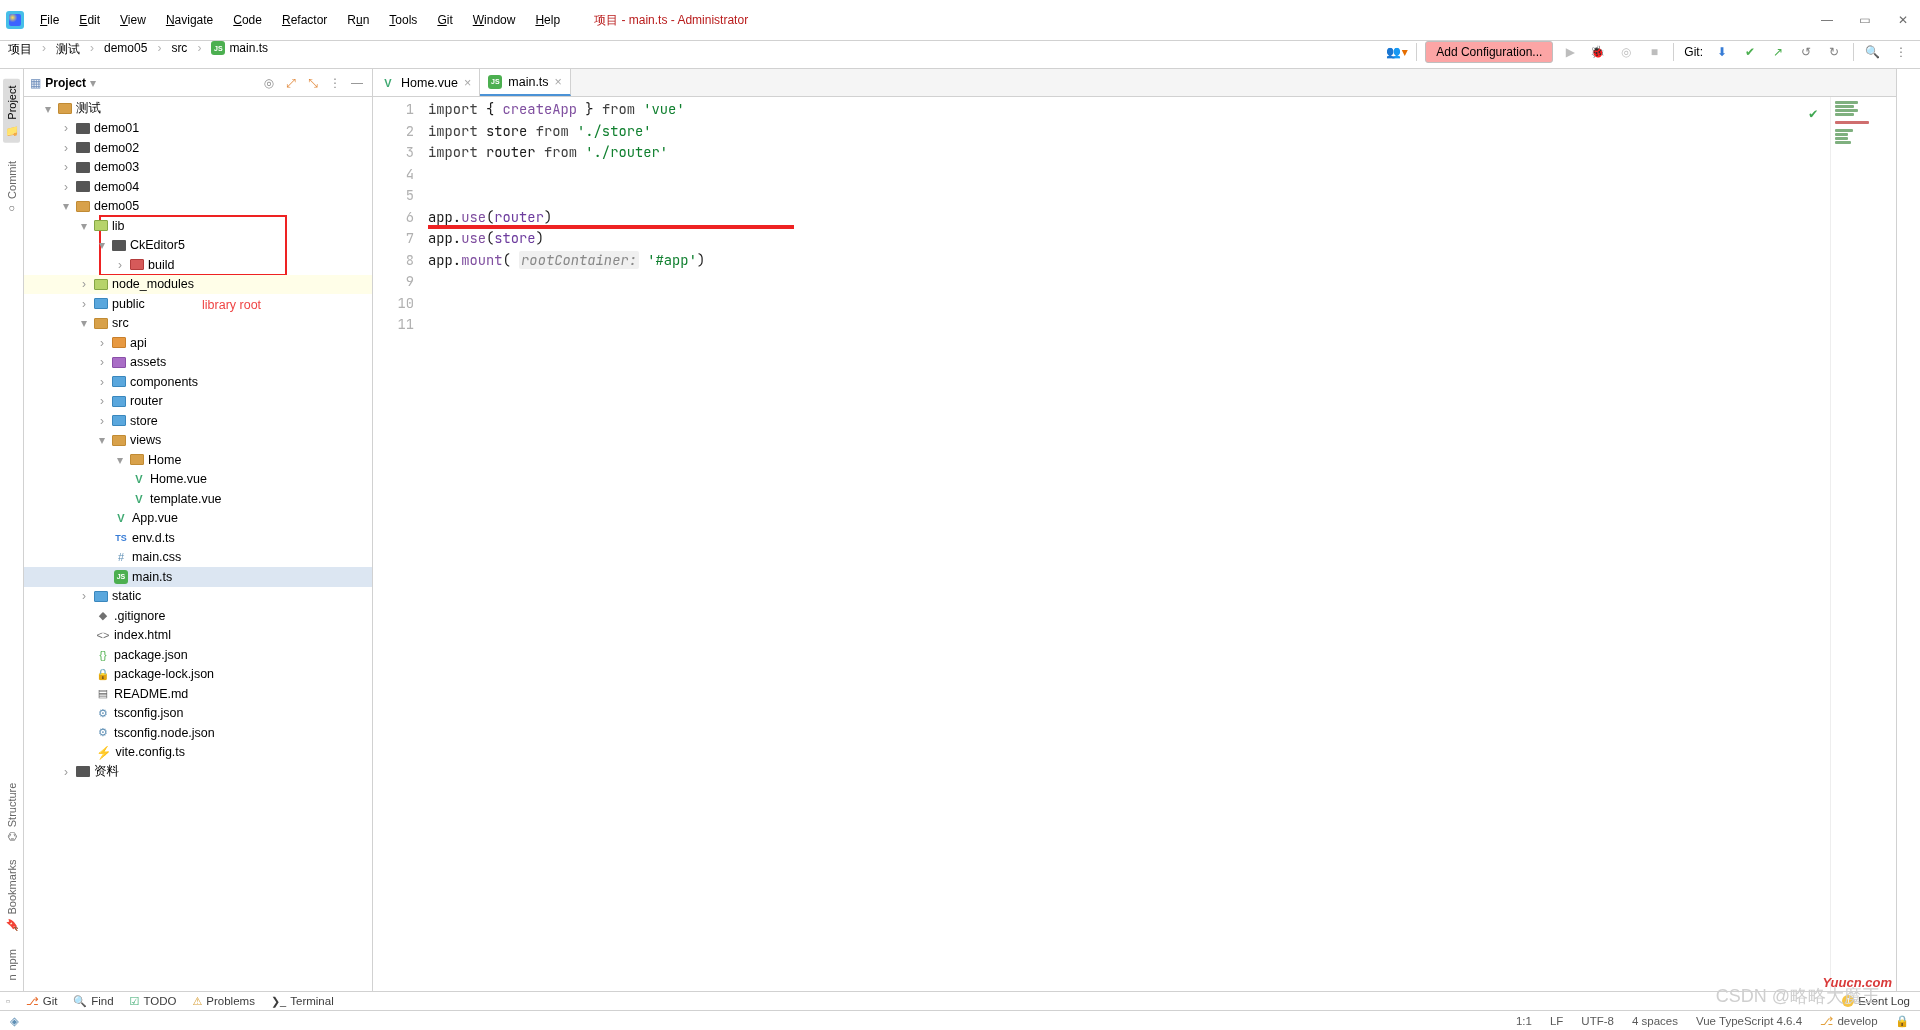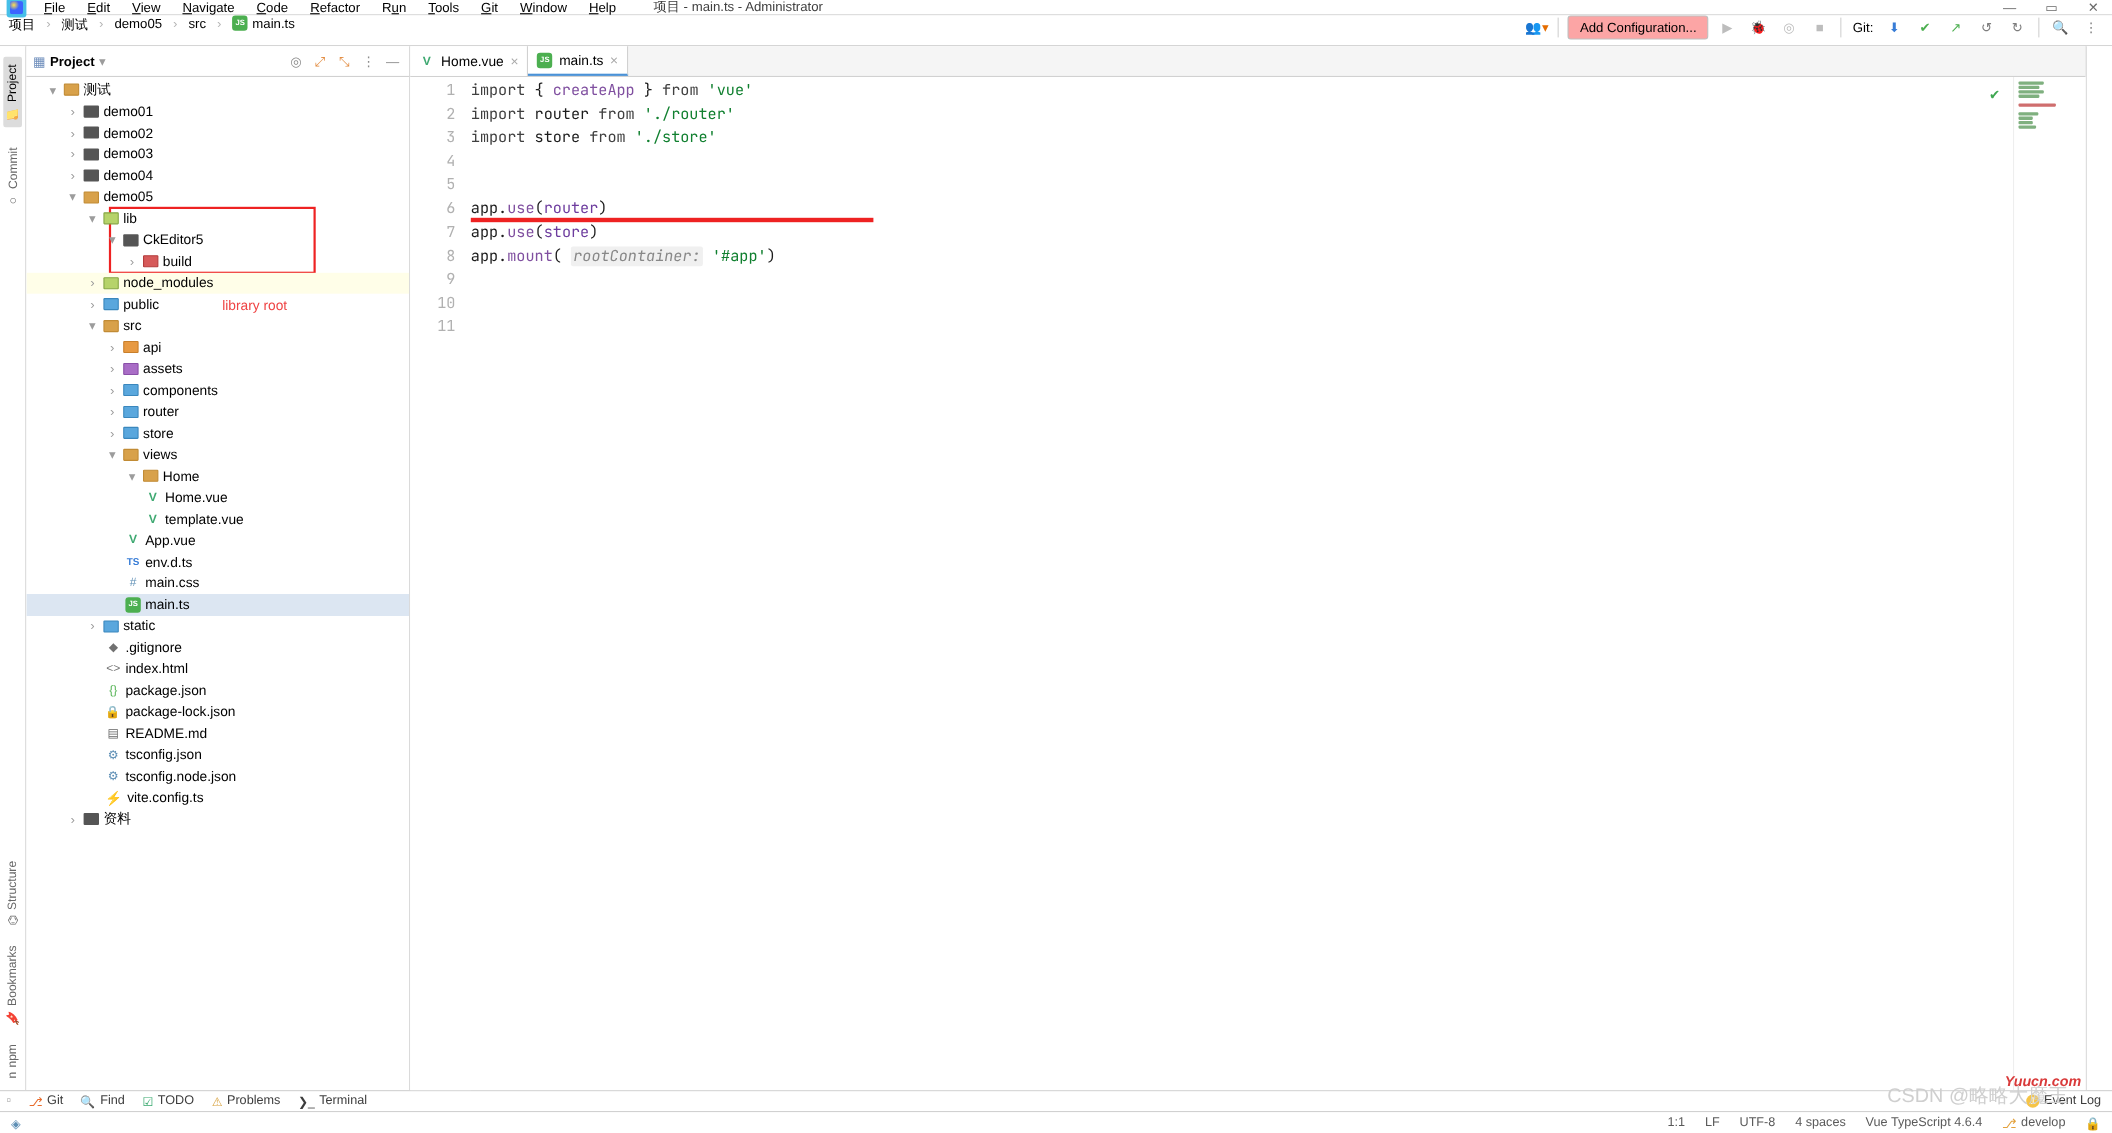--- a/index.html
+++ b/index.html
@@ -1,24 +1,24 @@
 <!DOCTYPE html>
 <html><head>
 <meta charset="utf-8">
 <style>
 * { box-sizing: border-box; margin: 0; padding: 0; }
 body { font-family: "Segoe UI", Arial, sans-serif; font-size: 12px; color: #000; background: #fff; height: 1030px; width: 1920px; overflow: hidden; display: flex; flex-direction: column; }
 
 
-.menubar { height: 14px; display: flex; align-items: center; padding: 0 6px; gap: 4px; border-bottom: 1px solid #d1d1d1; }
+.menubar { height: 41px; display: flex; align-items: center; padding: 0 6px; gap: 4px; border-bottom: 1px solid #d1d1d1; }
 .app-logo { width: 18px; height: 18px; background: #46bfe8; border-radius: 3px; margin-right: 4px; position: relative; }
 .app-logo::after { content:""; position:absolute; inset:3px; border-radius:2px; background: radial-gradient(circle at 30% 30%, #ffe14d, transparent 40%), #3c64ff; }
 .menubar-item { padding: 3px 8px; cursor: default; color: #000; }
 .menubar-item u { text-decoration: underline; text-decoration-skip-ink: none; }
-.win-title { flex: 1; color: #404040; padding-left: 22px; }
+.win-title { flex: 1; color: #b91c1c; padding-left: 22px; }
 .win-btn { width: 22px; height: 22px; display: flex; align-items:center; justify-content:center; color:#6b6b6b; margin-left: 12px; }
 
 
 .navbar { height: 28px; display: flex; align-items: flex-start; border-bottom: 1px solid #d1d1d1; background: #fff; padding: 0 8px; gap: 10px; }
 .crumb { color: #000; }
 .crumb-sep { color: #b5b5b5; }
 .crumb-file { display:flex; align-items:center; gap:4px; }
 .icon-js { width:14px; height:14px; border-radius:3px; background:#4caf50; display:inline-flex; align-items:center; justify-content:center; font-size:7px; color:#fff; font-weight:bold; }
 .navbar-right { margin-left:auto; display:flex; align-items:center; gap:6px; }
 .nb-btn { width:22px; height:22px; display:flex; align-items:center; justify-content:center; color:#7e7e7e; }
@@ -396,22 +396,22 @@
           <div>6</div>
           <div>7</div>
           <div>8</div>
           <div>9</div>
           <div>10</div>
           <div>11</div>
       </div>
       <div class="code">
         <div class="red-underline" style="top:128px; left:0; width:366px"></div>
 <pre><span class="kw">import</span><span class="plain"> { </span><span class="fn">createApp</span><span class="plain"> } </span><span class="kw">from</span><span class="str"> 'vue'</span></pre>
+<pre><span class="kw">import</span><span class="plain"> store </span><span class="kw">from</span><span class="str"> './store'</span></pre>
 <pre><span class="kw">import</span><span class="plain"> router </span><span class="kw">from</span><span class="str"> './router'</span></pre>
-<pre><span class="kw">import</span><span class="plain"> store </span><span class="kw">from</span><span class="str"> './store'</span></pre>
 <pre> </pre>
 <pre> </pre>
 <pre><span class="plain">app.</span><span class="fn">use</span><span class="plain">(</span><span class="id">router</span><span class="plain">)</span></pre>
 <pre><span class="plain">app.</span><span class="fn">use</span><span class="plain">(</span><span class="id">store</span><span class="plain">)</span></pre>
 <pre><span class="plain">app.</span><span class="fn">mount</span><span class="plain">( </span><span class="param-hint">rootContainer:</span><span class="str"> '#app'</span><span class="plain">)</span></pre>
       </div>
       <div class="minimap" style="position:relative">
         <div class="check">✔</div>
         <div class="mm-line" style="width:40%"></div>
         <div class="mm-line" style="width:34%"></div>

